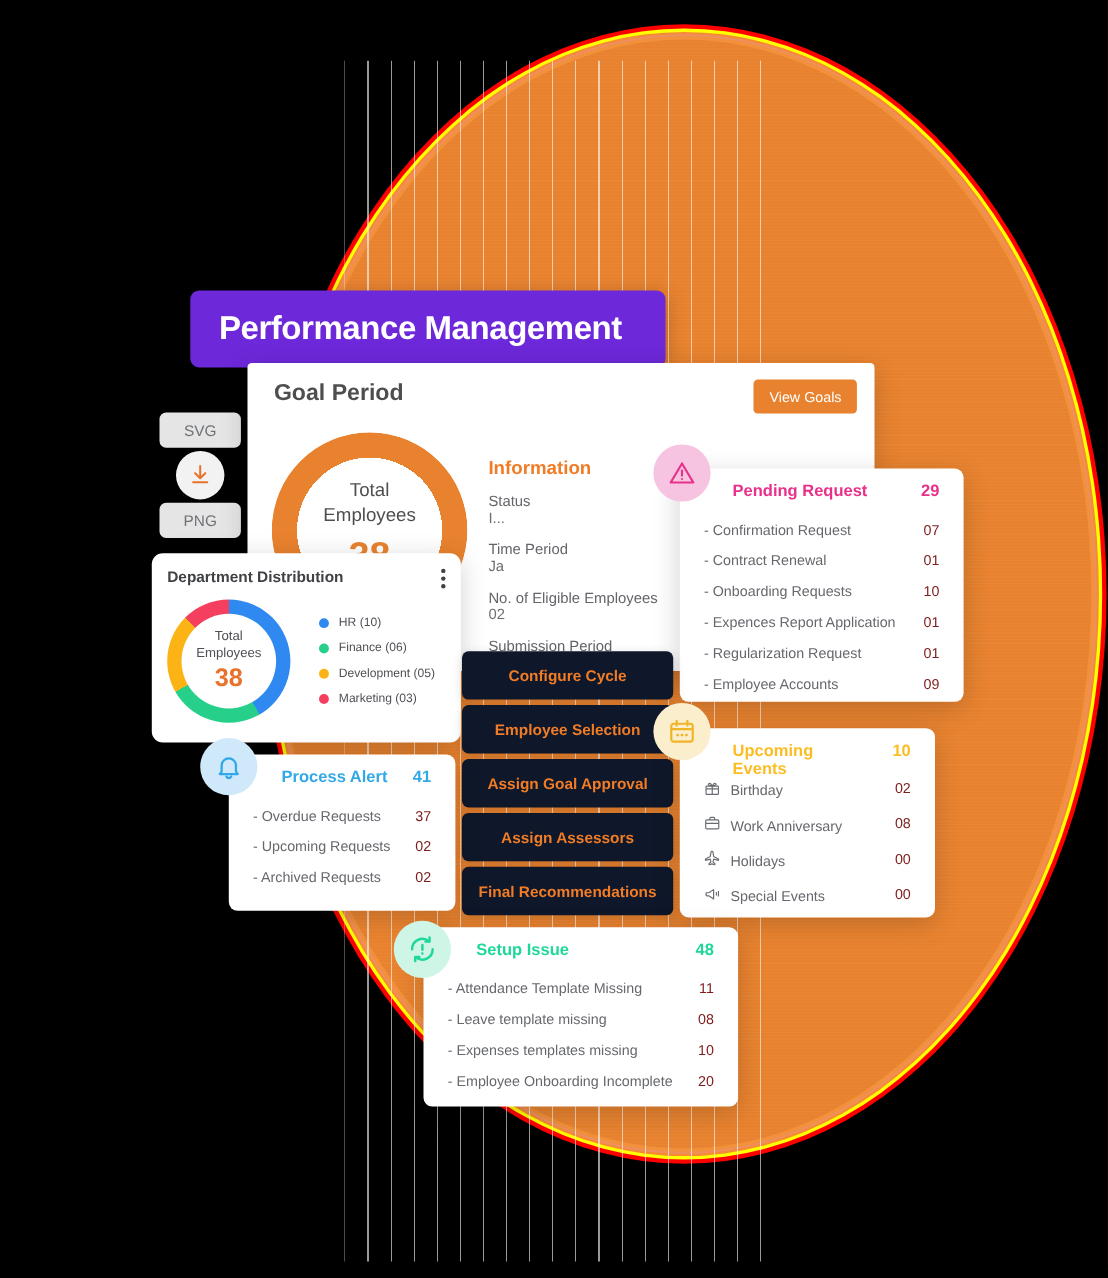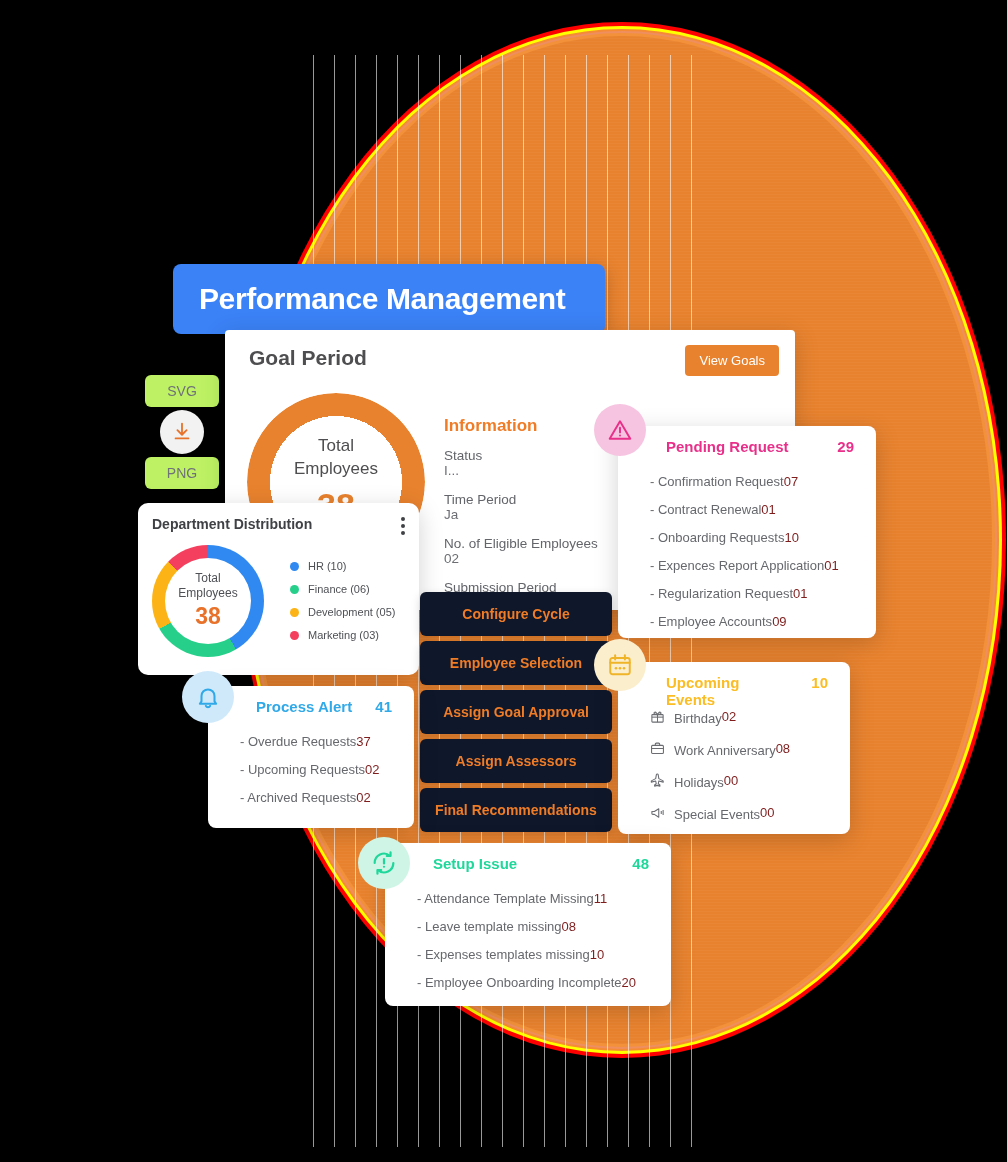--- a/index.html
+++ b/index.html
@@ -25,21 +25,21 @@
   .vlines-clip{position:absolute;left:313px;top:55px;width:390px;height:1092px;overflow:hidden;}
   .vlines-inner{position:absolute;left:0;top:0;width:390px;height:1092px;
      background:repeating-linear-gradient(90deg,rgba(255,255,255,.6) 0 1px,rgba(255,255,255,0) 1px 21px);}
 
   
   .card{position:absolute;background:#fff;border-radius:10px;
         box-shadow:0 6px 24px rgba(0,0,0,.18);}
 
   
   .title-pill{position:absolute;left:173px;top:264px;width:432px;height:70px;
-      background:#3b82f6;border-radius:8px;display:flex;align-items:center;
+      background:#6d28d9;border-radius:8px;display:flex;align-items:center;
       box-shadow:0 5px 18px rgba(0,0,0,.25);}
   .title-pill span{color:#fff;font-size:30px;font-weight:700;letter-spacing:-.4px;
       padding-left:26px;}
 
   
   .main-card{left:225px;top:330px;width:570px;height:280px;border-radius:4px;}
   .goal-title{position:absolute;left:24px;top:16px;font-size:21px;font-weight:700;color:#4e4e50;}
   .view-goals{position:absolute;right:16px;top:15px;background:#e8822e;color:#fff;
       border:none;border-radius:4px;font-size:13px;padding:8px 14px;
       font-family:inherit;cursor:pointer;}
@@ -54,21 +54,21 @@
   .bigdonut-num{color:#e8822e;font-size:34px;font-weight:700;margin-top:2px;}
 
   .info-title{position:absolute;left:219px;top:86px;color:#f07c26;font-size:17px;font-weight:600;}
   .info-rows{position:absolute;left:219px;top:118px;width:330px;font-size:13.5px;color:#63656a;}
   .info-row{display:flex;justify-content:flex-start;margin-bottom:14px;flex-direction:column;}
   .info-row .k{width:175px;}
   .info-row .v{color:#6c6e73;}
 
   
   .dl{position:absolute;left:145px;top:375px;width:74px;}
-  .dl-btn{width:74px;height:32px;background:#bef264;border-radius:6px;display:flex;
+  .dl-btn{width:74px;height:32px;background:#e5e5e5;border-radius:6px;display:flex;
       align-items:center;justify-content:center;font-size:14px;color:#6f7277;
       box-shadow:0 2px 8px rgba(0,0,0,.15);}
   .dl-circle{width:44px;height:44px;border-radius:50%;background:#f2f2f2;margin:3px auto;
       display:flex;align-items:center;justify-content:center;}
 
   
   .dept-card{left:138px;top:503px;width:281px;height:172px;border-radius:10px;}
   .dept-head{position:absolute;left:14px;top:13px;font-size:14px;font-weight:700;color:#3f4145;}
   .kebab{position:absolute;right:14px;top:14px;width:4px;}
   .kebab i{display:block;width:4px;height:4px;border-radius:50%;background:#3f4145;margin-bottom:3px;}
@@ -82,22 +82,22 @@
   .legend{position:absolute;left:152px;top:57px;}
   .lg{display:flex;align-items:center;margin-bottom:11px;font-size:11px;color:#4e5055;}
   .lg .dot{width:9px;height:9px;border-radius:50%;margin-right:9px;flex:none;}
 
   
   .lcard{border-radius:8px;}
   .lhead{position:absolute;left:0;top:12px;width:100%;display:flex;
       justify-content:space-between;padding:0 22px;box-sizing:border-box;
       font-size:15px;font-weight:700;}
   .lhead .ht{margin-left:26px;}
-  .lrow{position:absolute;left:0;width:100%;display:flex;
-      padding:0 32px;box-sizing:border-box;font-size:13px;color:#66686d;}
+  .lrow{position:absolute;left:0;width:100%;display:flex;justify-content:space-between;
+      padding:0 22px;box-sizing:border-box;font-size:13px;color:#66686d;}
   .lrow .rn{color:#7f1d1d;}
   .lrow .lbl{display:flex;align-items:center;gap:9px;}
 
   .badge{position:absolute;width:52px;height:52px;border-radius:50%;
       display:flex;align-items:center;justify-content:center;z-index:6;}
 
   
   .btncol{position:absolute;left:420px;top:592px;width:192px;}
   .obtn{width:192px;height:44px;background:#0f172a;border-radius:6px;margin-bottom:5px;
       display:flex;align-items:center;justify-content:center;color:#f07c26;

